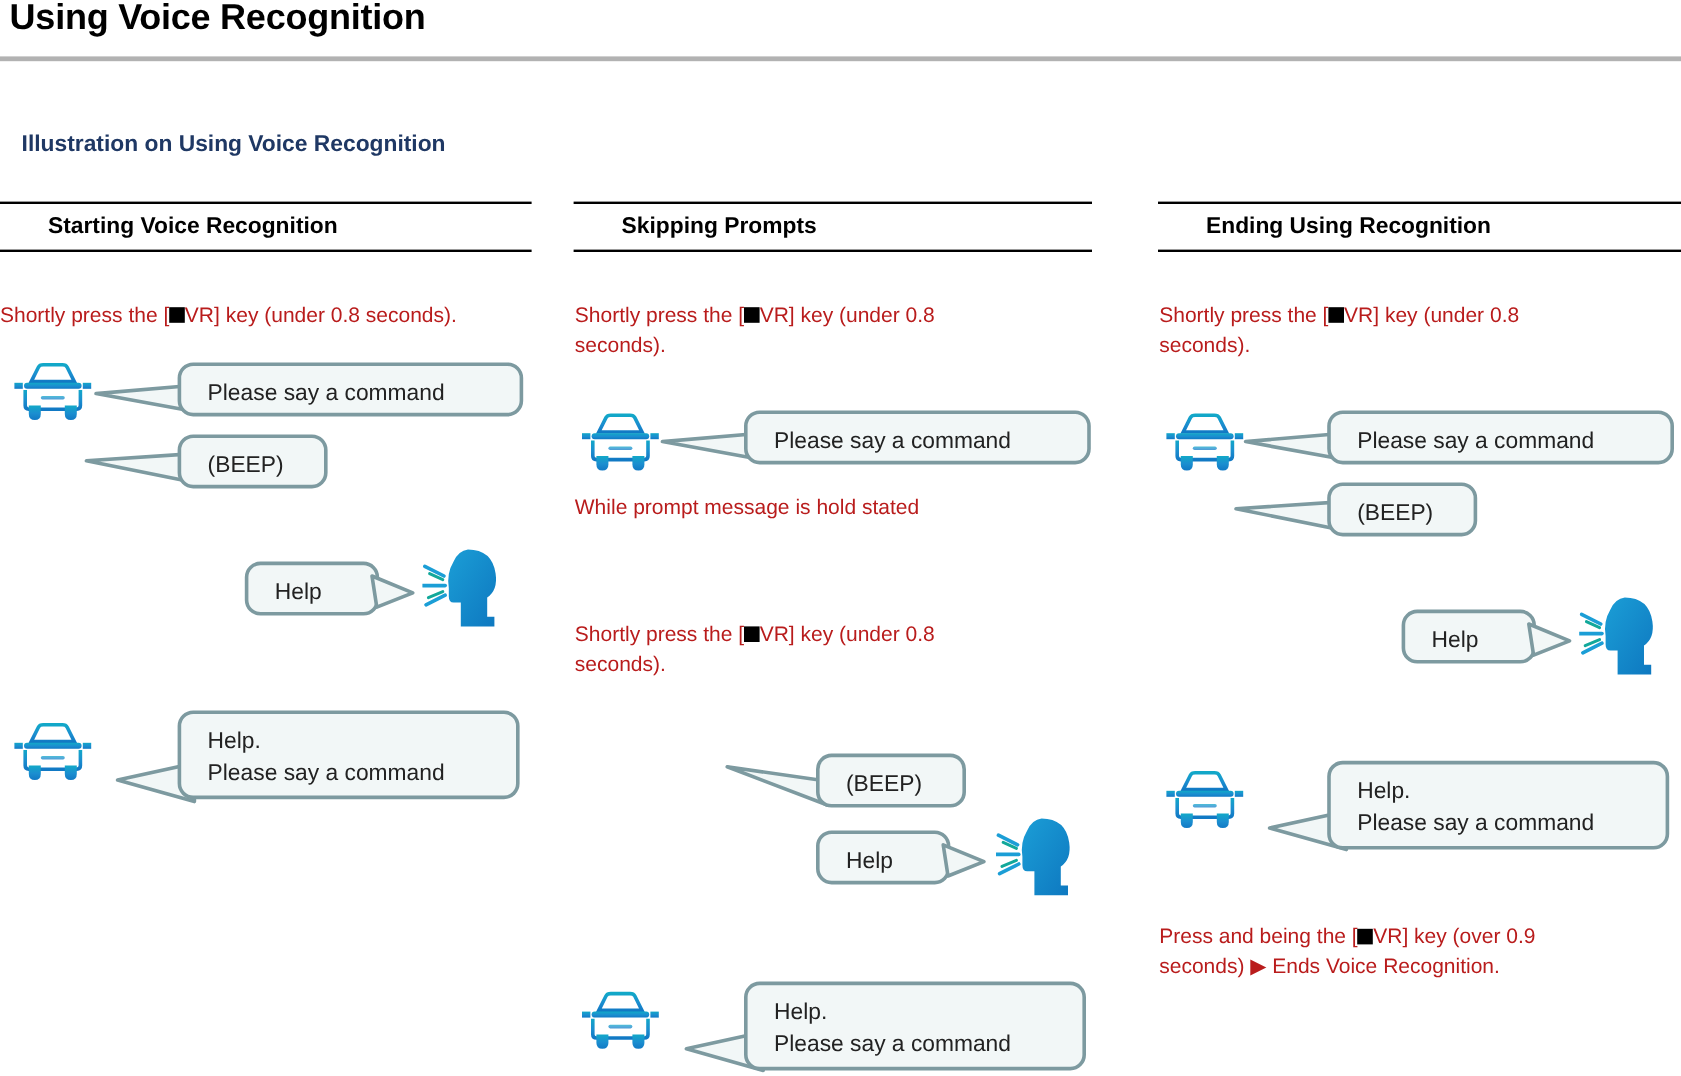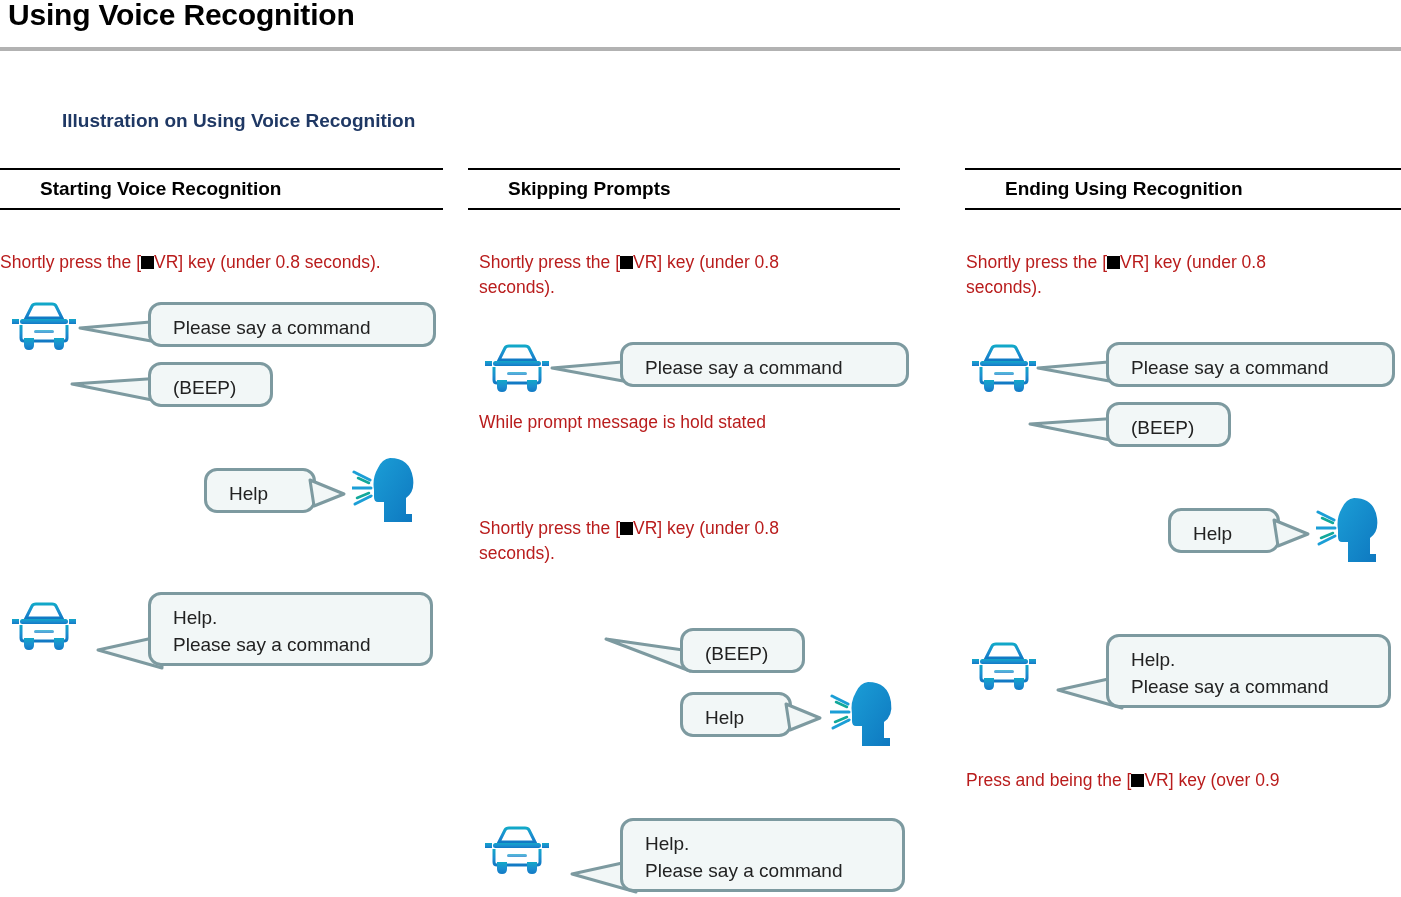--- a/index.html
+++ b/index.html
@@ -25,30 +25,29 @@
     left: 0; top: 47px;
     width: 1401px; height: 4px;
     background: #b2b2b2;
   }
   .section-title {
     position: absolute;
     left: 18px; top: 110px;
     font-size: 19px;
     font-weight: bold;
     color: #1f3864;
-    margin-left: 44px;
   }
 
   
   .col {
     position: absolute;
     top: 168px;
   }
   .col-1 { left: 0px;   width: 443px; }
-  .col-2 { left: 468px; width: 432px; }
+  .col-2 { left: 478px; width: 432px; }
   .col-3 { left: 965px; width: 436px; }
 
   .col-head {
     position: relative;
     border-top: 2px solid #000;
     border-bottom: 2px solid #000;
     height: 42px;
   }
   .col-head-label {
     position: absolute;
@@ -288,13 +287,13 @@
   <rect x="4" y="21" width="7" height="5" fill="url(#cg1)"></rect>
   <rect x="61" y="21" width="7" height="5" fill="url(#cg1)"></rect>
   <path d="M16 40 L26 40 L26 47 Q26 52 21 52 Q16 52 16 47 Z" fill="url(#cg1)"></path>
   <path d="M46 40 L56 40 L56 47 Q56 52 51 52 Q46 52 46 47 Z" fill="url(#cg1)"></path>
 </svg>
 <svg class="bubble-tail" style="left:1056px; top:662px;" width="72" height="58" viewBox="0 0 72 58">
   <path d="M2 28 L66 14 L66 46 Z" fill="#f2f7f7" stroke="#7d9aa0" stroke-width="3" stroke-linejoin="round"></path>
 </svg>
 <div class="bubble" style="left:1106px; top:634px; width:285px; height:74px;"><span>Help.</span><br><span>Please say a command</span></div>
 
-<div class="body-text" style="left:966px; top:768px; width:430px;"><span>Press and being the [</span><span class="blk"></span><span>VR] key (over 0.9</span><br></div>
+<div class="body-text" style="left:966px; top:768px; width:430px;"><span>Press and being the [</span><span class="blk"></span><span>VR] key (over 0.9</span><br><span>seconds) ▶  Ends Voice Recognition.</span></div>
 
 </body></html>

